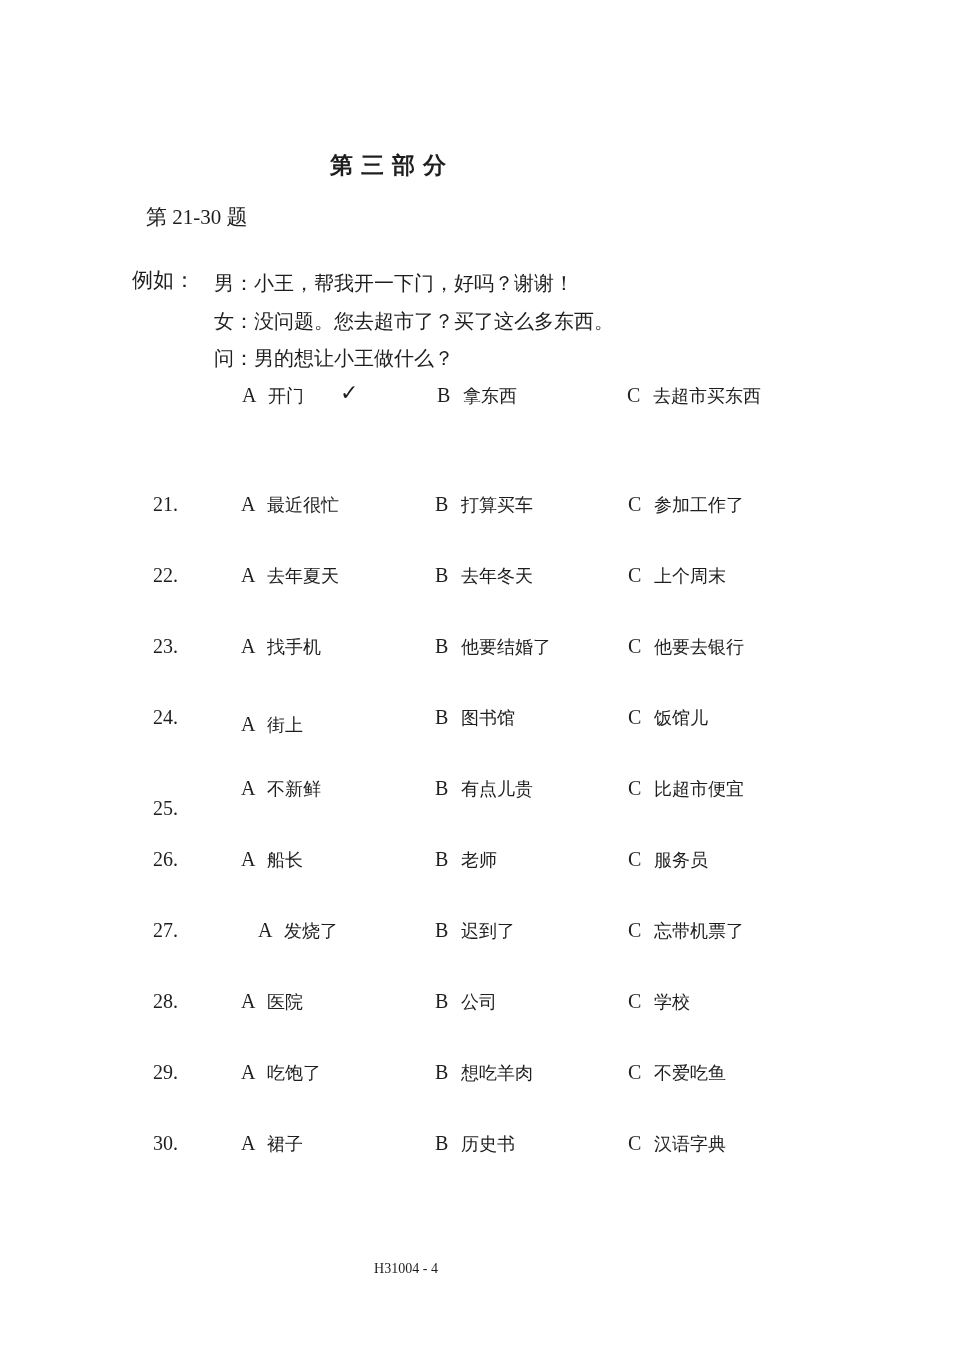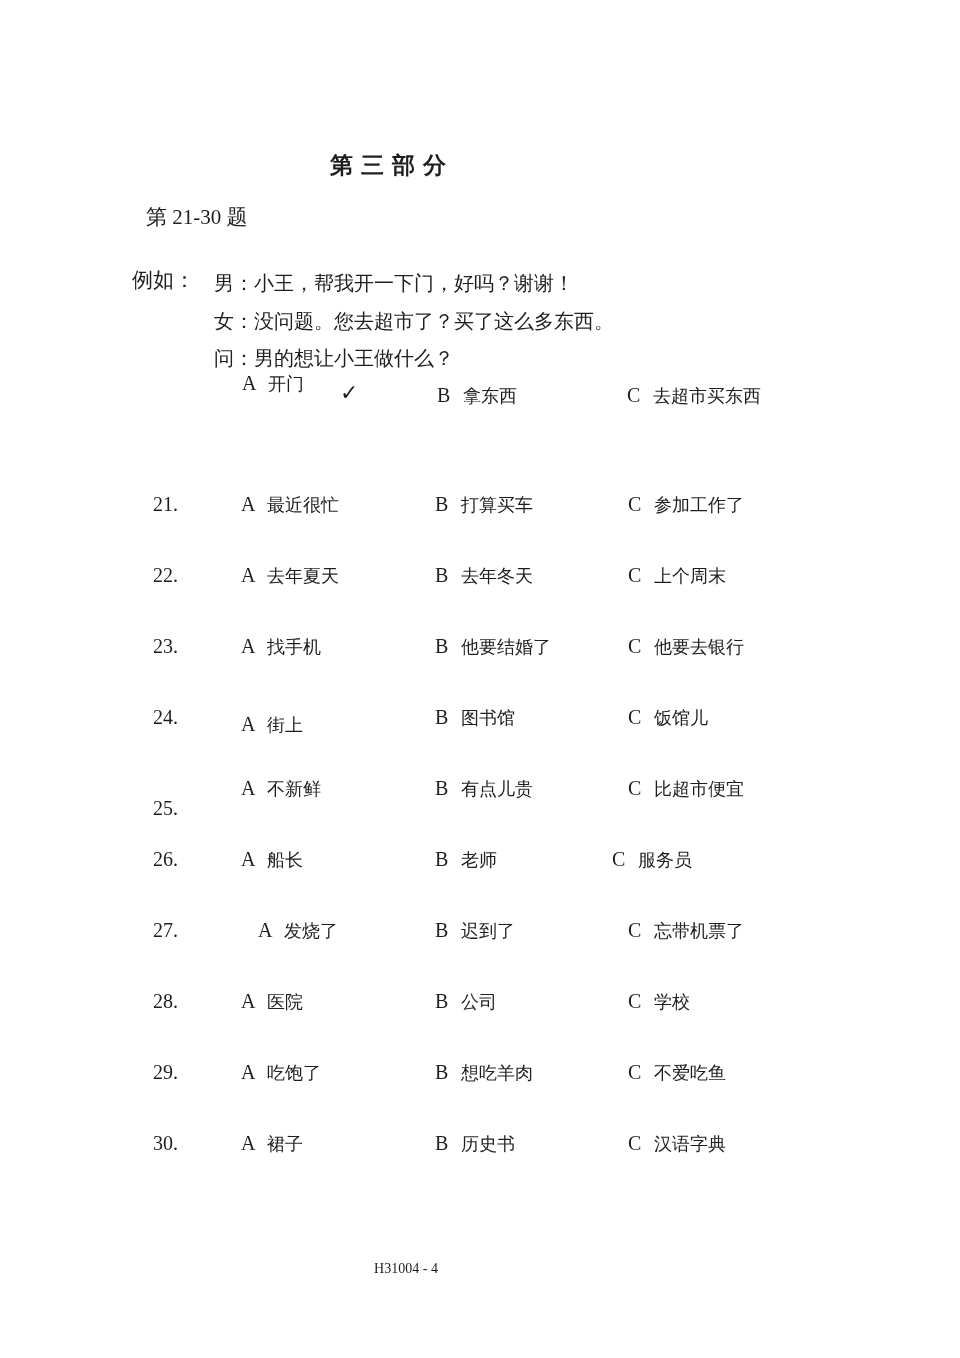--- a/index.html
+++ b/index.html
@@ -22,21 +22,21 @@
 <body>
 
 <div class="abs title">第三部分</div>
 <div class="abs range">第 21-30 题</div>
 
 <div class="abs ex-label">例如：</div>
 <div class="abs line" style="top:270px">男：小王，帮我开一下门，好吗？谢谢！</div>
 <div class="abs line" style="top:308px">女：没问题。您去超市了？买了这么多东西。</div>
 <div class="abs line" style="top:345px">问：男的想让小王做什么？</div>
 
-<div class="abs" style="left:242px;top:372px">
+<div class="abs" style="left:242px;top:384px">
   <span class="opt-letter">A</span><span class="opt-text">开门</span>
 </div>
 <div class="abs check" style="left:340px;top:380px">✓</div>
 <div class="abs" style="left:437px;top:384px">
   <span class="opt-letter">B</span><span class="opt-text">拿东西</span>
 </div>
 <div class="abs" style="left:627px;top:384px">
   <span class="opt-letter">C</span><span class="opt-text">去超市买东西</span>
 </div>
 
@@ -57,21 +57,21 @@
     <div class="abs" style="left: 241px; top: 706px; margin-top: 7px;"><span class="opt-letter">A</span><span class="opt-text">街上</span></div>
     <div class="abs" style="left: 435px; top: 706px;"><span class="opt-letter">B</span><span class="opt-text">图书馆</span></div>
     <div class="abs" style="left: 628px; top: 706px;"><span class="opt-letter">C</span><span class="opt-text">饭馆儿</span></div>
     <div class="abs qnum" style="top: 777px; margin-top: 20px;">25.</div>
     <div class="abs" style="left: 241px; top: 777px;"><span class="opt-letter">A</span><span class="opt-text">不新鲜</span></div>
     <div class="abs" style="left: 435px; top: 777px;"><span class="opt-letter">B</span><span class="opt-text">有点儿贵</span></div>
     <div class="abs" style="left: 628px; top: 777px;"><span class="opt-letter">C</span><span class="opt-text">比超市便宜</span></div>
     <div class="abs qnum" style="top: 848px;">26.</div>
     <div class="abs" style="left: 241px; top: 848px;"><span class="opt-letter">A</span><span class="opt-text">船长</span></div>
     <div class="abs" style="left: 435px; top: 848px;"><span class="opt-letter">B</span><span class="opt-text">老师</span></div>
-    <div class="abs" style="left: 612px; top: 848px;"><span class="opt-letter">C</span><span class="opt-text">服务员</span></div>
+    <div class="abs" style="left: 628px; top: 848px;"><span class="opt-letter">C</span><span class="opt-text">服务员</span></div>
     <div class="abs qnum" style="top: 919px;">27.</div>
     <div class="abs" style="left: 241px; top: 919px; margin-left: 17px;"><span class="opt-letter">A</span><span class="opt-text">发烧了</span></div>
     <div class="abs" style="left: 435px; top: 919px;"><span class="opt-letter">B</span><span class="opt-text">迟到了</span></div>
     <div class="abs" style="left: 628px; top: 919px;"><span class="opt-letter">C</span><span class="opt-text">忘带机票了</span></div>
     <div class="abs qnum" style="top: 990px;">28.</div>
     <div class="abs" style="left: 241px; top: 990px;"><span class="opt-letter">A</span><span class="opt-text">医院</span></div>
     <div class="abs" style="left: 435px; top: 990px;"><span class="opt-letter">B</span><span class="opt-text">公司</span></div>
     <div class="abs" style="left: 628px; top: 990px;"><span class="opt-letter">C</span><span class="opt-text">学校</span></div>
     <div class="abs qnum" style="top: 1061px;">29.</div>
     <div class="abs" style="left: 241px; top: 1061px;"><span class="opt-letter">A</span><span class="opt-text">吃饱了</span></div>

